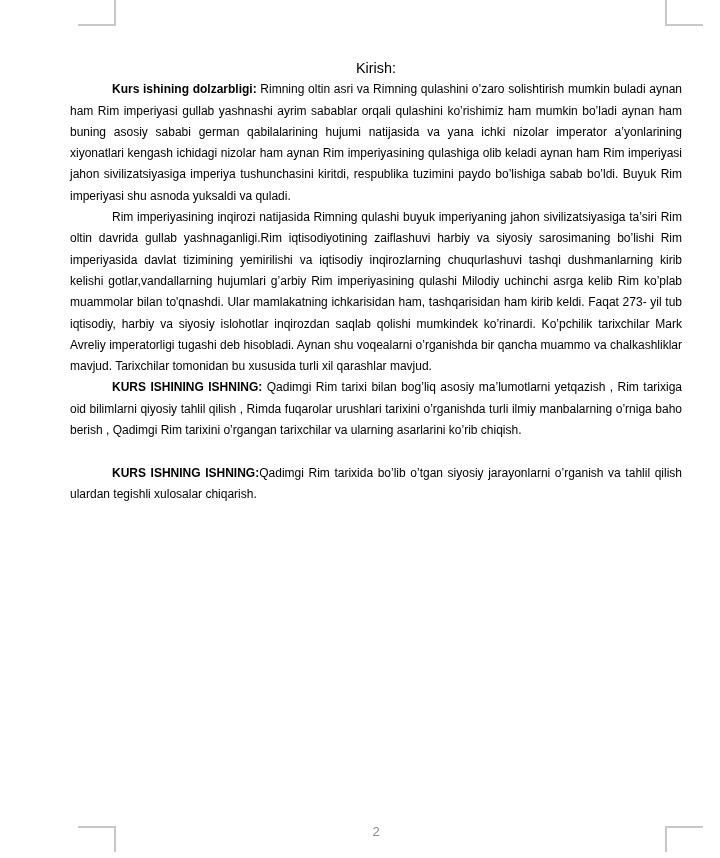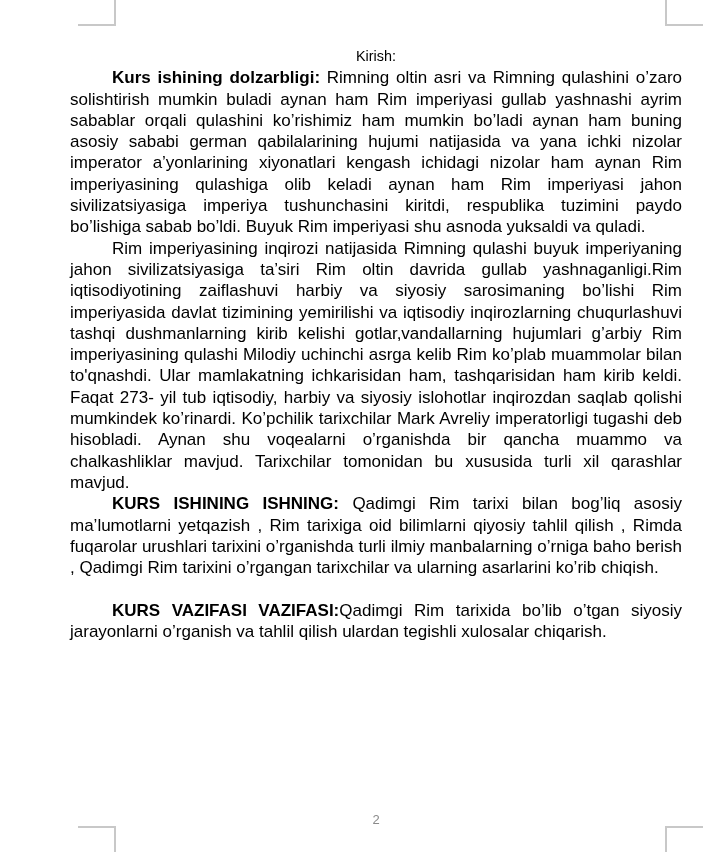--- a/index.html
+++ b/index.html
@@ -47,37 +47,37 @@
 
   
   #crop-br { left: 665px; top: 826px; }
   #crop-br .v { left: 0; bottom: 0; }
   #crop-br .h { left: 0; top: 0; }
 
   
   .page {
     position: absolute;
     left: 70px;
-    top: 4px;
+    top: 16px;
     width: 612px;
     height: 634px;
   }
 
   .doc-heading {
     text-align: center;
     font-size: 14.4px;
     line-height: 21.3px;
     margin: 0;
     padding-top: 42px;
     font-weight: normal;
   }
 
   p.para {
     margin: 0;
-    font-size: 17px;
+    font-size: 12px;
     line-height: 21.3px;
     text-align: justify;
     text-justify: inter-word;
     text-indent: 42px;
     hyphens: none;
   }
 
   .run-label { font-weight: bold; }
 
   .spacer-line {
@@ -119,17 +119,17 @@
   <div class="doc-heading">Kirish:</div>
 
   <p class="para"><span class="run-label">Kurs ishining dolzarbligi:</span><span> Rimning oltin asri va Rimning qulashini o’zaro solishtirish mumkin buladi aynan ham Rim imperiyasi gullab yashnashi ayrim sabablar orqali qulashini ko’rishimiz ham mumkin bo’ladi aynan ham buning asosiy sababi german qabilalarining hujumi natijasida va yana ichki nizolar imperator a’yonlarining xiyonatlari kengash ichidagi nizolar ham aynan Rim imperiyasining qulashiga olib keladi aynan ham Rim imperiyasi jahon sivilizatsiyasiga imperiya tushunchasini kiritdi, respublika tuzimini paydo bo’lishiga sabab bo’ldi. Buyuk Rim imperiyasi shu asnoda yuksaldi va quladi.</span></p>
 
   <p class="para"><span>Rim imperiyasining inqirozi natijasida Rimning qulashi buyuk imperiyaning jahon sivilizatsiyasiga ta’siri Rim oltin davrida gullab yashnaganligi.Rim iqtisodiyotining zaiflashuvi harbiy va siyosiy sarosimaning bo’lishi Rim imperiyasida davlat tizimining yemirilishi va iqtisodiy inqirozlarning chuqurlashuvi tashqi dushmanlarning kirib kelishi gotlar,vandallarning hujumlari g’arbiy Rim imperiyasining qulashi Milodiy uchinchi asrga kelib Rim ko’plab muammolar bilan to'qnashdi. Ular mamlakatning ichkarisidan ham, tashqarisidan ham kirib keldi. Faqat 273- yil tub iqtisodiy, harbiy va siyosiy islohotlar inqirozdan saqlab qolishi mumkindek ko’rinardi.   Ko’pchilik tarixchilar Mark Avreliy imperatorligi tugashi deb hisobladi. Aynan shu voqealarni o’rganishda bir qancha muammo va chalkashliklar mavjud. Tarixchilar tomonidan bu xususida turli xil qarashlar mavjud.</span></p>
 
   <p class="para"><span class="run-label">KURS ISHINING ISHNING:</span><span> Qadimgi Rim tarixi bilan bog’liq asosiy ma’lumotlarni yetqazish , Rim tarixiga oid bilimlarni qiyosiy tahlil qilish , Rimda fuqarolar urushlari tarixini o’rganishda turli ilmiy manbalarning o’rniga baho berish , Qadimgi Rim tarixini o’rgangan tarixchilar va ularning asarlarini ko’rib chiqish.</span></p>
 
   <div class="spacer-line"></div>
 
-  <p class="para"><span class="run-label">KURS VAZIFASI VAZIFASI:</span><span>Qadimgi Rim tarixida bo’lib o’tgan siyosiy jarayonlarni o’rganish va tahlil qilish ulardan tegishli xulosalar chiqarish.</span></p>
+  <p class="para"><span class="run-label">KURS ISHNING ISHNING:</span><span>Qadimgi Rim tarixida bo’lib o’tgan siyosiy jarayonlarni o’rganish va tahlil qilish ulardan tegishli xulosalar chiqarish.</span></p>
 
   <div class="page-number">2</div>
 
 </div>
 
 </body></html>

